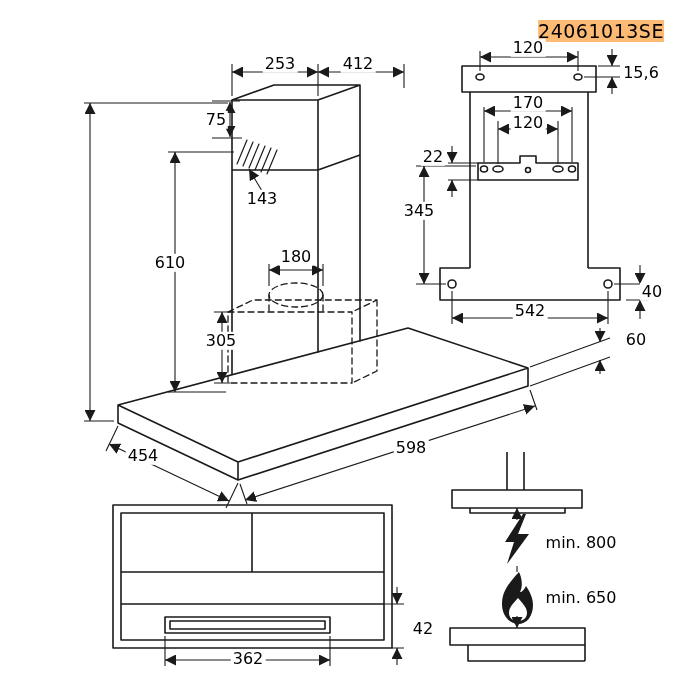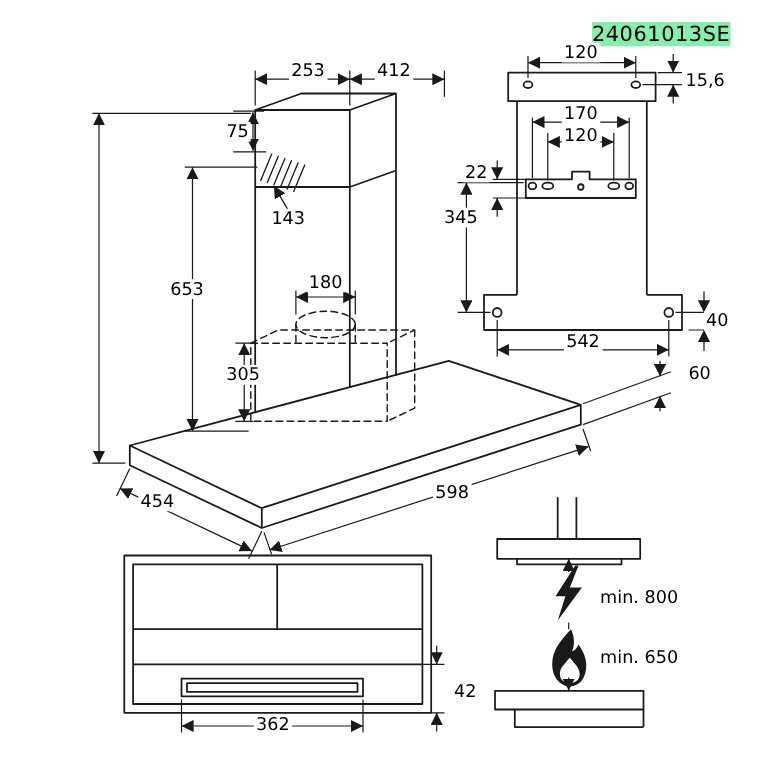--- a/index.html
+++ b/index.html
@@ -1,21 +1,21 @@
 <!DOCTYPE html>
 <html><head>
 <meta charset="utf-8">
 <style>
   html,body{margin:0;padding:0}
   body{width:700px;height:700px;background:#fff;font-family:"DejaVu Sans",sans-serif}
   .stage{position:relative;width:700px;height:700px;background:#fff;overflow:hidden}
   .stage svg{position:absolute;left:0;top:0}
   .dim{position:absolute;transform:translate(-50%,-50%);font-size:16px;line-height:1.15;color:#000;
        background:#fff;padding:0 2px;white-space:pre-line;text-align:center}
-  .partnum{position:absolute;transform:translate(-50%,-50%);font-size:19px;color:#000;letter-spacing:.5px;background:#86efac}
+  .partnum{position:absolute;transform:translate(-50%,-50%);font-size:19px;color:#000;letter-spacing:.5px;background:#fdba74}
 </style>
 </head>
 <body>
 
 <div class="stage">
 
   <svg width="700" height="700" viewBox="0 0 700 700">
     <defs>
       <marker id="arw" viewBox="0 0 10 10" refX="10" refY="5" markerWidth="10" markerHeight="10" orient="auto-start-reverse">
         <path d="M0,0 L10,5 L0,10 Z" fill="#1a1a1a"></path>
@@ -117,33 +117,33 @@
       <line x1="517" y1="616" x2="517" y2="628" marker-end="url(#arw)"></line>
     </g>
   </svg>
 
   <div class="partnum" style="left:601px;top:31px">24061013SE</div>
 
   <div class="dim" style="left:280px;top:64px">253</div>
   <div class="dim" style="left:358px;top:64px">412</div>
   <div class="dim" style="left:216px;top:120px">75</div>
   <div class="dim" style="left:262px;top:199px">143</div>
-  <div class="dim" style="left:170px;top:263px">653</div>
+  <div class="dim" style="left:170px;top:263px">610</div>
   <div class="dim" style="left:296px;top:257px">180</div>
   <div class="dim" style="left:221px;top:341px">305</div>
   <div class="dim" style="left:143px;top:456px">454</div>
   <div class="dim" style="left:411px;top:448px">598</div>
   <div class="dim" style="left:636px;top:340px">60</div>
 
   <div class="dim" style="left:528px;top:48px">120</div>
   <div class="dim" style="left:641px;top:73px">15,6</div>
   <div class="dim" style="left:528px;top:103px">170</div>
   <div class="dim" style="left:528px;top:123px">120</div>
   <div class="dim" style="left:433px;top:157px">22</div>
-  <div class="dim" style="left:419px;top:198px">345</div>
+  <div class="dim" style="left:419px;top:211px">345</div>
   <div class="dim" style="left:530px;top:311px">542</div>
   <div class="dim" style="left:652px;top:292px">40</div>
 
   <div class="dim" style="left:248px;top:659px">362</div>
   <div class="dim" style="left:423px;top:629px">42</div>
 
   <div class="dim" style="left:581px;top:543px">min. 800</div>
   <div class="dim" style="left:581px;top:598px">min. 650</div>
 
 </div>

